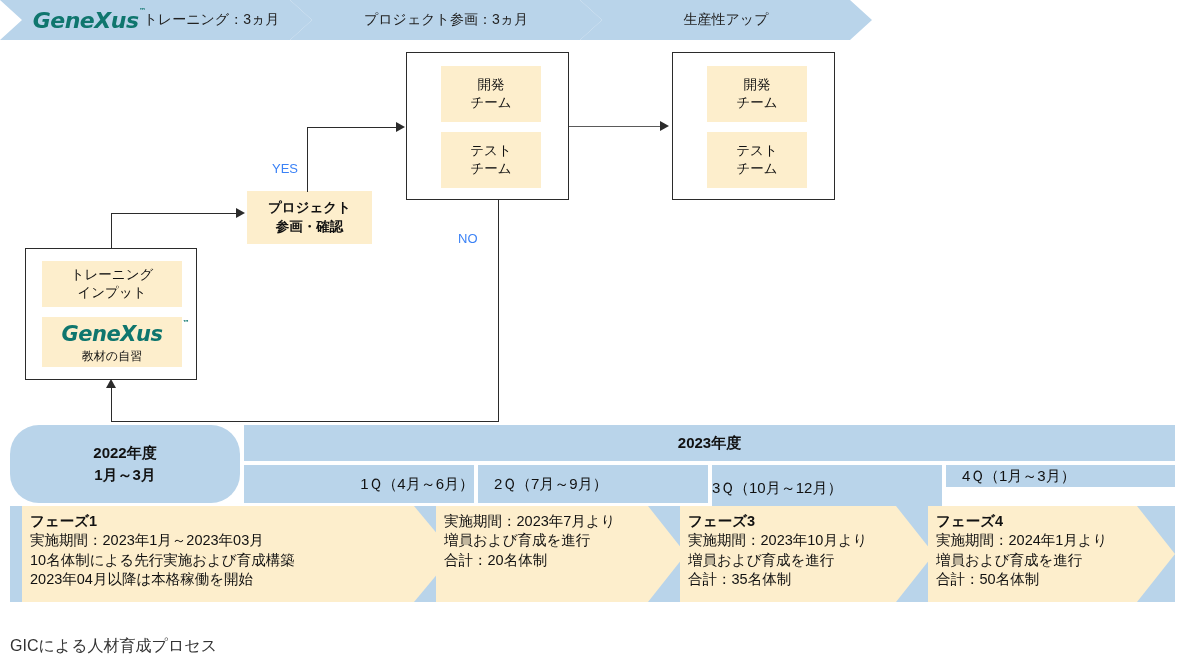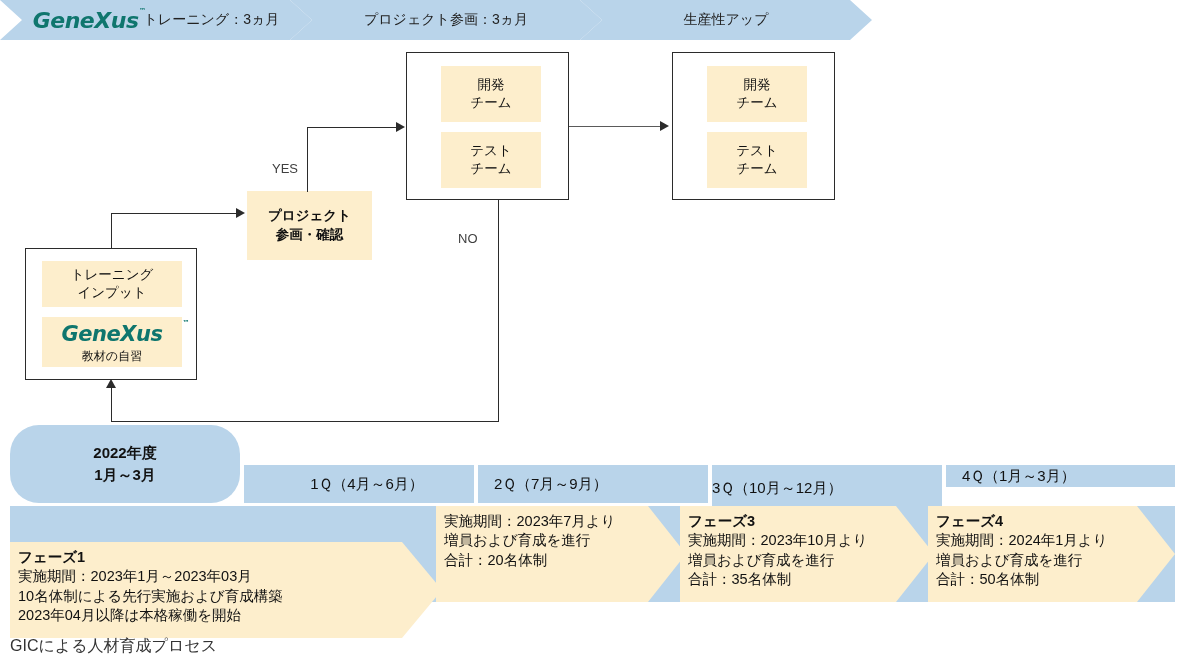--- a/index.html
+++ b/index.html
@@ -17,21 +17,21 @@
   .gx{font-family:"DejaVu Sans",sans-serif;font-weight:bold;font-style:italic;
       color:#0f766e;letter-spacing:-0.5px;display:inline-block;position:relative;}
   .gx .tm{font-size:7px;position:absolute;top:-1px;right:-7px;font-style:normal;}
 
   
   .fbox{position:absolute;border:1.4px solid #2b2b2b;background:#ffffff;box-sizing:border-box;}
   .cream{position:absolute;background:#fdeecc;box-sizing:border-box;
          display:flex;flex-direction:column;justify-content:center;
          font-size:13.5px;line-height:1.35;color:#111;text-align:center;}
   .cream.bold{font-weight:bold;}
-  .lbl{position:absolute;font-size:13px;color:#404040;}
+  .lbl{position:absolute;font-size:13px;color:#3b82f6;}
 
   
   .hl{position:absolute;height:0;border-top:1.6px solid #2b2b2b;}
   .vl{position:absolute;width:0;border-left:1.6px solid #2b2b2b;}
   .hl.grey{border-top-color:#5a5a5a;}
   .arrow-r{position:absolute;width:0;height:0;border-left:9px solid #2b2b2b;
            border-top:5.5px solid transparent;border-bottom:5.5px solid transparent;}
   .arrow-u{position:absolute;width:0;height:0;border-bottom:9px solid #2b2b2b;
            border-left:5.5px solid transparent;border-right:5.5px solid transparent;}
 
@@ -80,21 +80,21 @@
     <span>インプット</span>
   </div>
   <div class="cream" style="left:16px;top:68px;width:140px;height:50px;">
     <span class="gx" style="font-size:21px;">
       <span>GeneXus</span><span class="tm">™</span>
     </span>
     <span style="font-size:12px;">教材の自習</span>
   </div>
 </div>
 
-<div class="cream bold" style="left:247px;top:191px;width:125px;height:69px;">
+<div class="cream bold" style="left:247px;top:191px;width:125px;height:53px;">
   <span>プロジェクト</span>
   <span>参画・確認</span>
 </div>
 
 <div class="fbox" style="left:406px;top:52px;width:163px;height:148px;">
   <div class="cream" style="left:34px;top:13px;width:100px;height:56px;">
     <span>開発</span>
     <span>チーム</span>
   </div>
   <div class="cream" style="left:34px;top:79px;width:100px;height:56px;">
@@ -131,38 +131,41 @@
 <div class="vl" style="left:111px;top:388px;height:34px;"></div>
 <div class="arrow-u" style="left:106px;top:379px;"></div>
 <div class="lbl" style="left:458px;top:231px;">NO</div>
 
 <div id="tl">
   <div class="tcell head y2022" style="left:0px;top:0px;width:230px;height:78px;">
     <span>2022年度</span>
     <span>1月～3月</span>
   </div>
 
+  <div class="tcell head" style="left:234px;top:0px;width:931px;height:36px;">
+    <span>2023年度</span>
+  </div>
 
-  <div class="tcell q" style="left:234px;top:40px;width:230px;height:38px;justify-content:center;padding-left:16px;">
+  <div class="tcell q" style="left:234px;top:40px;width:230px;height:38px;justify-content:flex-end;padding-left:16px;">
     <span>1Ｑ（4月～6月）</span>
   </div>
   <div class="tcell q" style="left:468px;top:40px;width:230px;height:38px;justify-content:flex-start;padding-left:16px;">
     <span>2Ｑ（7月～9月）</span>
   </div>
   <div class="tcell q" style="left:702px;top:40px;width:230px;height:46px;justify-content:flex-start;padding-left:0;">
     <span>3Ｑ（10月～12月）</span>
   </div>
   <div class="tcell q" style="left:936px;top:40px;width:229px;height:22px;justify-content:flex-start;padding-left:16px;">
     <span>4Ｑ（1月～3月）</span>
   </div>
 </div>
 
 <div id="phaseband">
 
-  <div class="phase" style="left:0;width:432px;clip-path:polygon(0 0, 392px 0, 432px 50%, 392px 100%, 0 100%);margin-top:36px;">
+  <div class="phase" style="left:12px;width:432px;clip-path:polygon(0 0, 392px 0, 432px 50%, 392px 100%, 0 100%);">
     <div class="ttl">フェーズ1</div>
     <div>実施期間：2023年1月～2023年03月</div>
     <div>10名体制による先行実施および育成構築</div>
     <div>2023年04月以降は本格稼働を開始</div>
   </div>
 
   <div class="phase" style="left:426px;width:250px;clip-path:polygon(0 0, 212px 0, 250px 50%, 212px 100%, 0 100%);">
     <div>実施期間：2023年7月より</div>
     <div>増員および育成を進行</div>
     <div>合計：20名体制</div>

